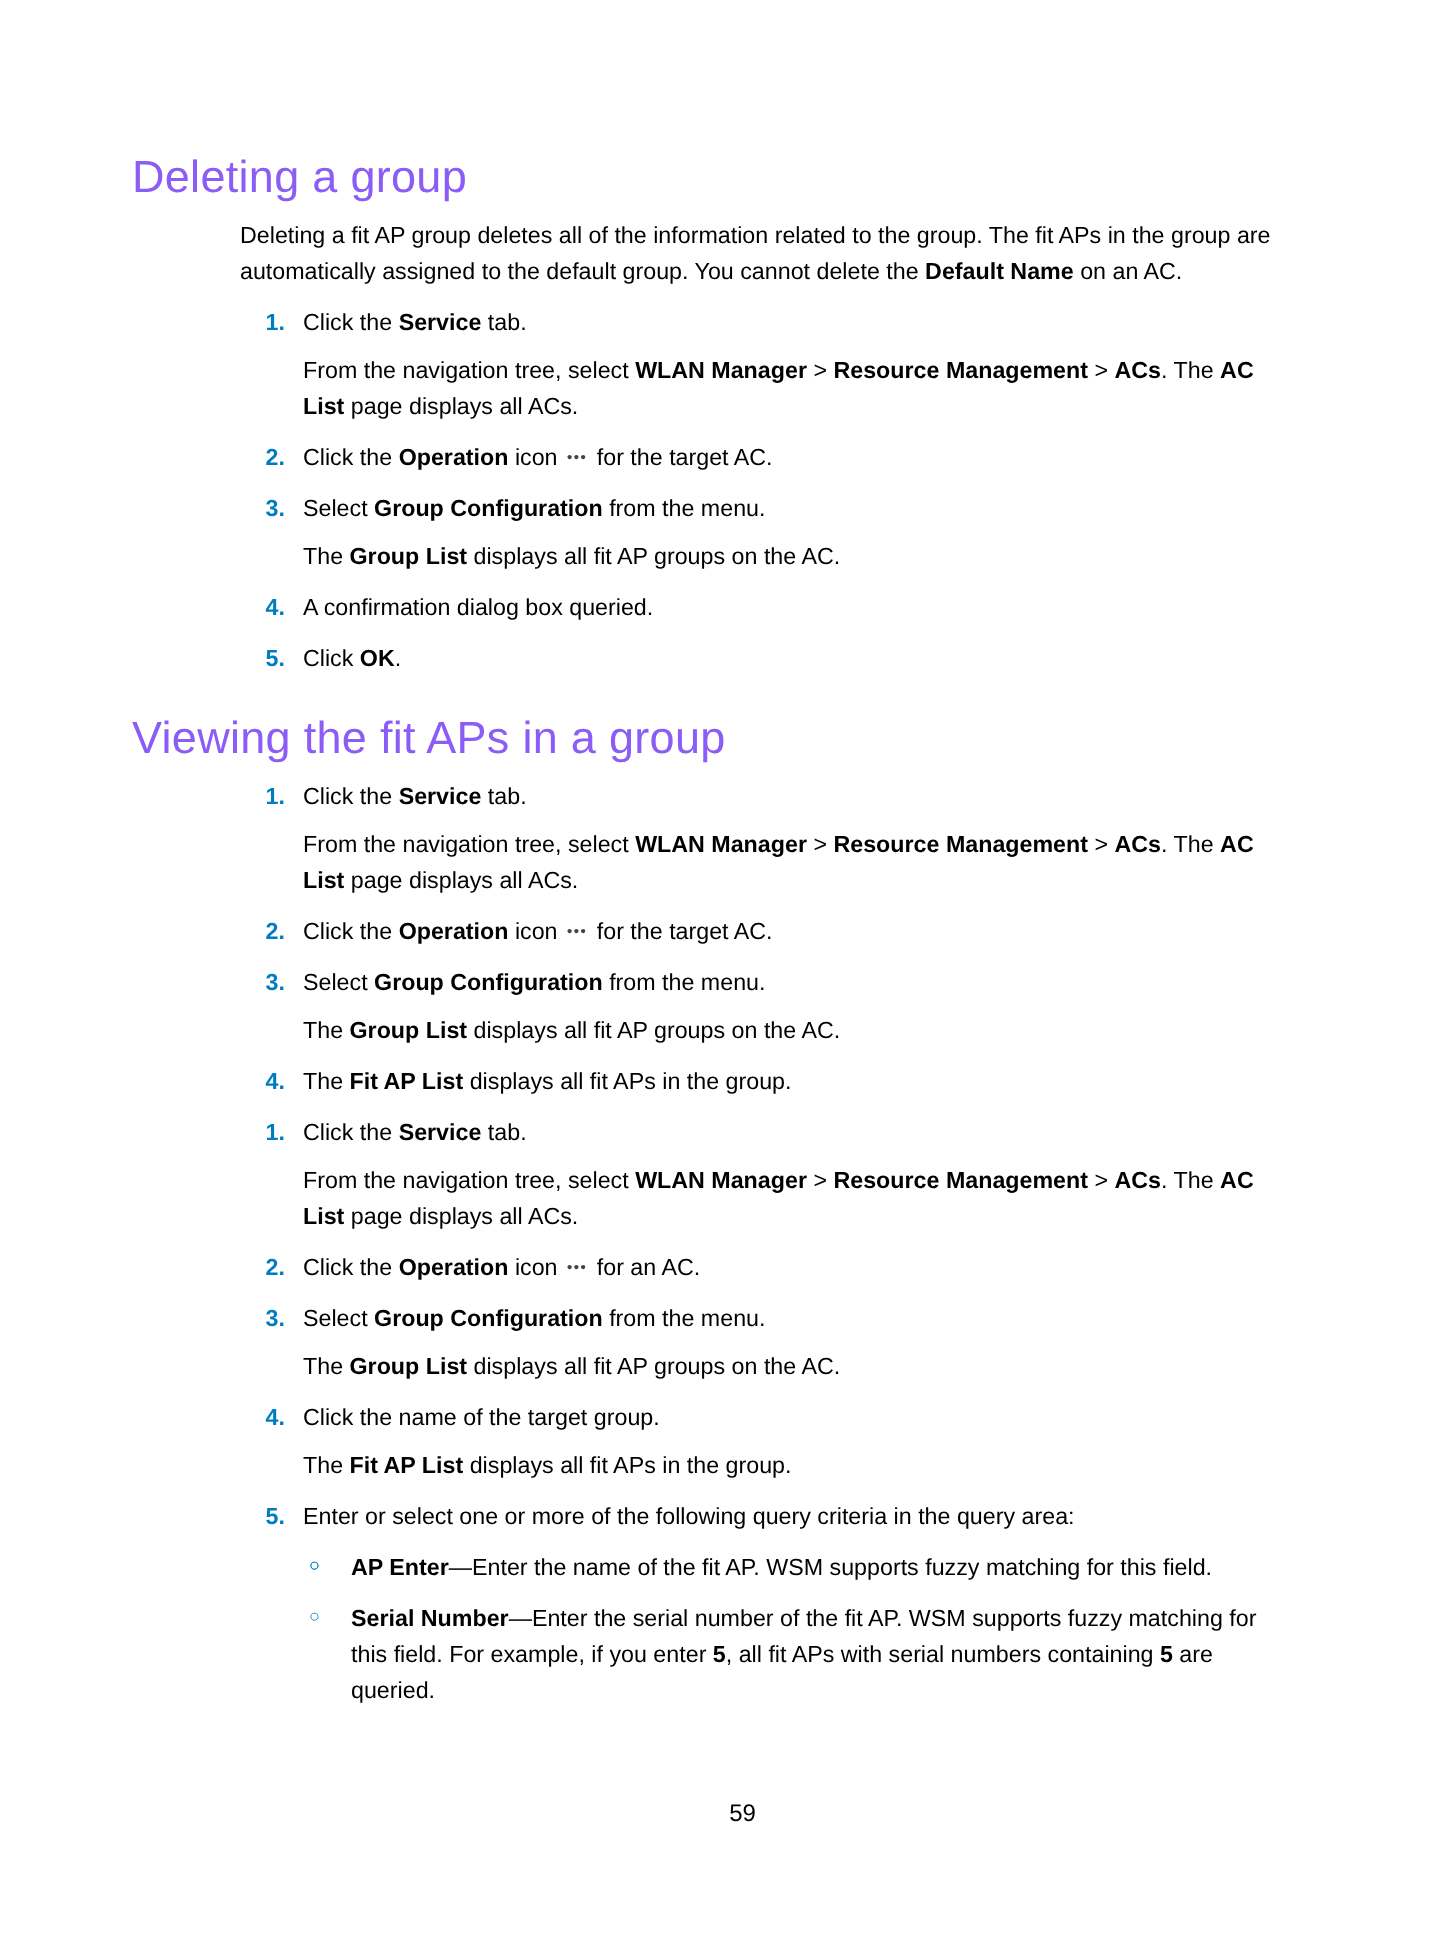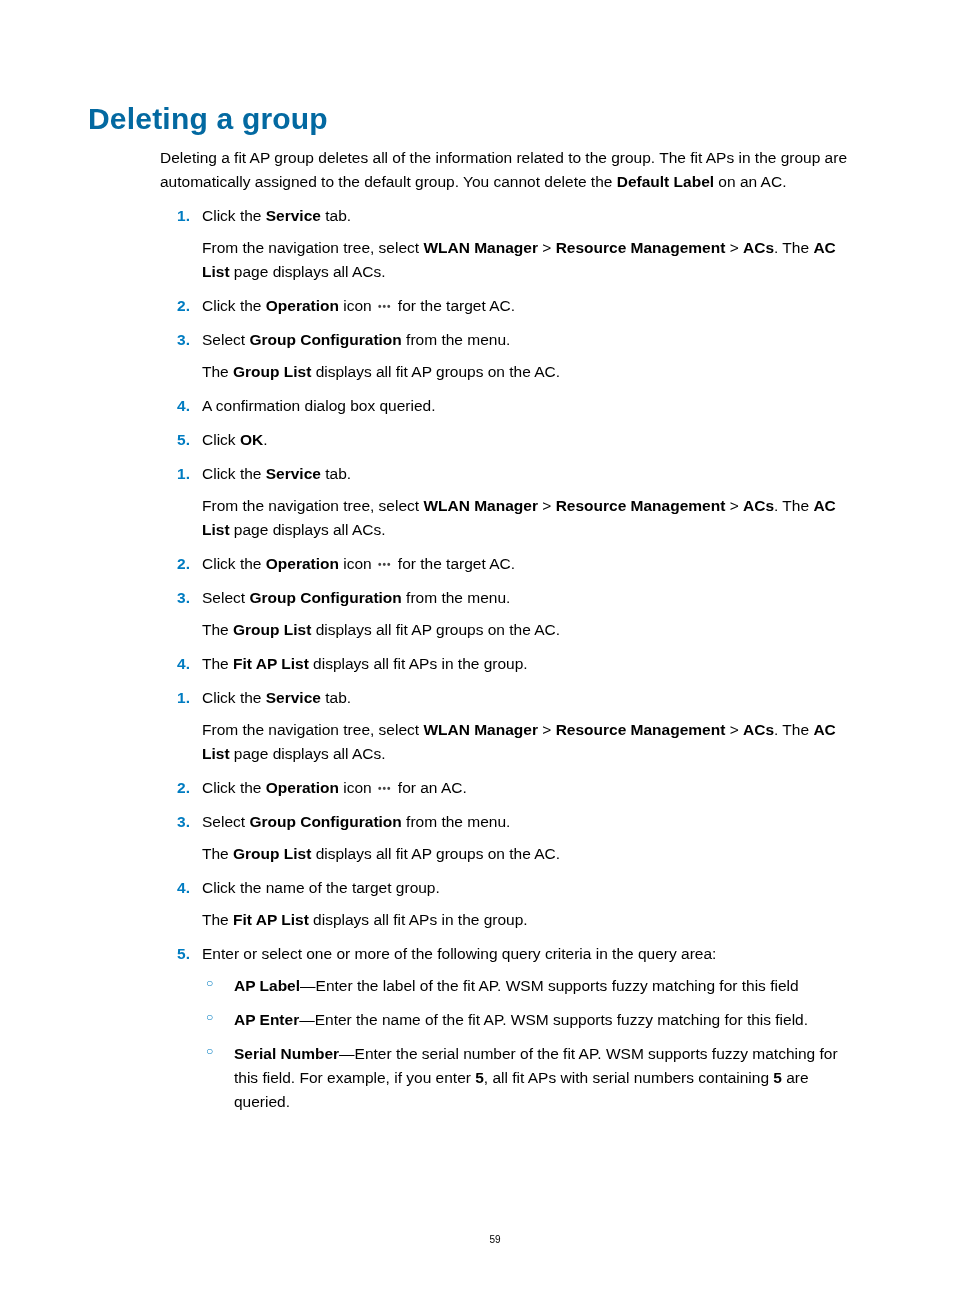--- a/index.html
+++ b/index.html
@@ -12,23 +12,23 @@
     font-family: Arial, Helvetica, sans-serif;
     color: #000;
     position: relative;
   }
   .page {
     box-sizing: border-box;
     padding: 92px 88px 0 88px;
   }
   h2.section {
     font-family: "Segoe UI Light", "Segoe UI", "Helvetica Neue", Arial, sans-serif;
-    font-weight: 700;
+    font-weight: 400;
     font-size: 30px;
-    color: #0369a1;
+    color: #8b5cf6;
     margin: 24px 0 10px 0;
     letter-spacing: 0.2px;
   }
   h2.section.first { margin-top: 10px; }
   .body-block { margin-left: 72px; }
   p.body {
     font-size: 15.5px;
     line-height: 1.55;
     margin: 10px 0 10px 0;
   }
@@ -82,58 +82,59 @@
     padding: 0 2px;
     color: #444;
   }
   .icon-trash {
     display: inline-block;
     vertical-align: -2px;
     margin: 0 2px;
   }
   .pagenum {
     position: absolute;
-    left: 0; right: 0; bottom: 51px;
+    left: 0; right: 0; bottom: 77px;
     text-align: center;
-    font-size: 10px;
+    font-size: 16px;
     padding-left: 36px;
   }
 </style>
 </head>
 <body>
 
 <div class="page">
   <div id="content">
       <h2 class="section first">Deleting a group</h2>
       <div class="body-block">
-        <p class="body">Deleting a fit AP group deletes all of the information related to the group. The fit APs in the group are automatically assigned to the default group. You cannot delete the <b>Default Label</b> on an AC.</p>
+        <p class="body">Deleting a fit AP group deletes all of the information related to the group. The fit APs in the group are automatically assigned to the default group. You cannot delete the <b>Default Name</b> on an AC.</p>
         <ol class="steps">
           <li><span class="num">1.</span><span>Click the <b>Service</b> tab.</span><p>From the navigation tree, select <b>WLAN Manager</b> &gt; <b>Resource Management</b> &gt; <b>ACs</b>. The <b>AC List</b> page displays all ACs.</p></li>
           <li><span class="num">2.</span><span>Click the <b>Operation</b> icon <span class="icon-dots">•••</span> for the target AC.</span></li>
           <li><span class="num">3.</span><span>Select <b>Group Configuration</b> from the menu.</span><p>The <b>Group List</b> displays all fit AP groups on the AC.</p></li>
           <li><span class="num">4.</span><p>A confirmation dialog box queried.</p></li>
           <li><span class="num">5.</span><span>Click <b>OK</b>.</span></li>
         </ol>
       </div>
+      <h2 class="section">Viewing the fit APs in a group</h2>
       <div class="body-block">
         <ol class="steps">
           <li><span class="num">1.</span><span>Click the <b>Service</b> tab.</span><p>From the navigation tree, select <b>WLAN Manager</b> &gt; <b>Resource Management</b> &gt; <b>ACs</b>. The <b>AC List</b> page displays all ACs.</p></li>
           <li><span class="num">2.</span><span>Click the <b>Operation</b> icon <span class="icon-dots">•••</span> for the target AC.</span></li>
           <li><span class="num">3.</span><span>Select <b>Group Configuration</b> from the menu.</span><p>The <b>Group List</b> displays all fit AP groups on the AC.</p></li>
           <li><span class="num">4.</span><p>The <b>Fit AP List</b> displays all fit APs in the group.</p></li>
         </ol>
       </div>
       <div class="body-block">
         <ol class="steps">
           <li><span class="num">1.</span><span>Click the <b>Service</b> tab.</span><p>From the navigation tree, select <b>WLAN Manager</b> &gt; <b>Resource Management</b> &gt; <b>ACs</b>. The <b>AC List</b> page displays all ACs.</p></li>
           <li><span class="num">2.</span><span>Click the <b>Operation</b> icon <span class="icon-dots">•••</span> for an AC.</span></li>
           <li><span class="num">3.</span><span>Select <b>Group Configuration</b> from the menu.</span><p>The <b>Group List</b> displays all fit AP groups on the AC.</p></li>
           <li><span class="num">4.</span><span>Click the name of the target group.</span><p>The <b>Fit AP List</b> displays all fit APs in the group.</p></li>
           <li><span class="num">5.</span><span>Enter or select one or more of the following query criteria in the query area:</span><ul class="sub">
-              <li><span class="bullet">○</span><span><b>AP Label</b>—Enter the label of the fit AP. WSM supports fuzzy matching for this field</span></li>
+              <li><span class="bullet">○</span></li>
               <li><span class="bullet">○</span><span><b>AP Enter</b>—Enter the name of the fit AP. WSM supports fuzzy matching for this field.</span></li>
               <li><span class="bullet">○</span><span><b>Serial Number</b>—Enter the serial number of the fit AP. WSM supports fuzzy matching for this field. For example, if you enter <b>5</b>, all fit APs with serial numbers containing <b>5</b> are queried.</span></li>
             </ul></li>
         </ol>
       </div>
     </div>
 </div>
 <div class="pagenum">59</div>
 
 </body></html>

